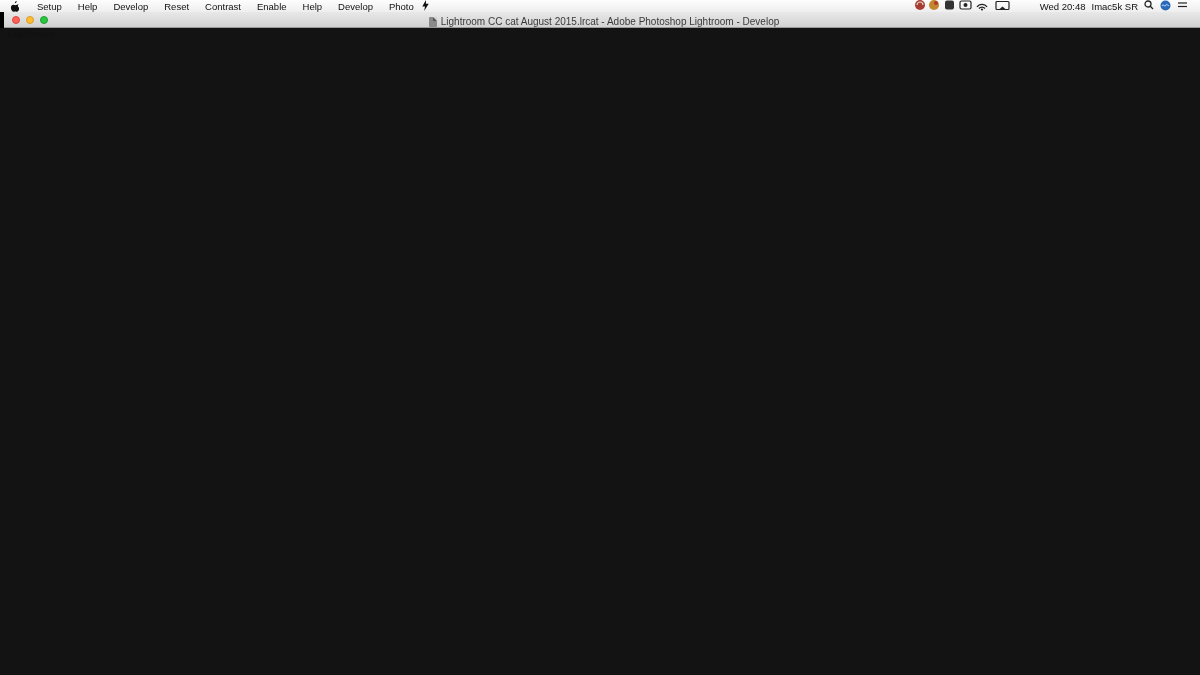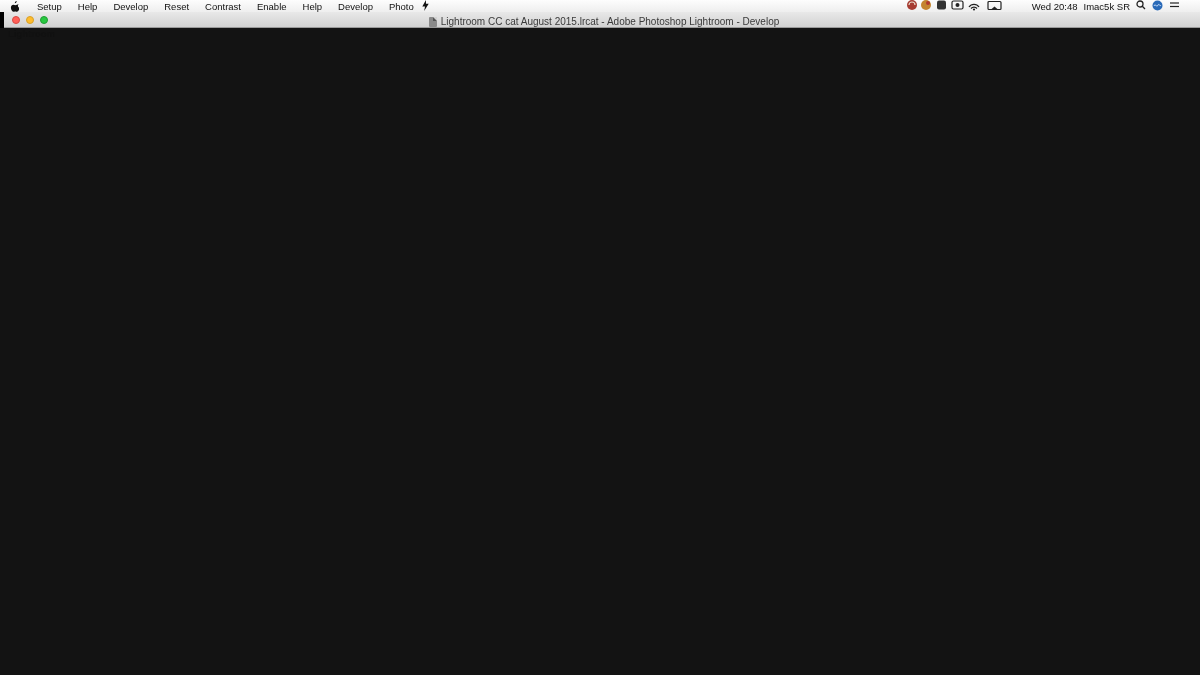--- a/index.html
+++ b/index.html
@@ -7,21 +7,21 @@
   .screen { position:relative; width:1200px; height:675px; overflow:hidden;
             font-family:"Liberation Sans", sans-serif; background:#000; -webkit-font-smoothing:antialiased; }
 
   
   .menubar { position:absolute; left:0; top:0; width:1200px; height:12px;
              background:linear-gradient(#fdfdfd,#eeeeee); display:flex; align-items:center;
              font-size:9.5px; color:#111; z-index:40; }
   .menubar .apple { margin:0 10px 0 10px; display:flex; align-items:center; }
   .menu-item { padding:0 8px; white-space:nowrap; }
   .menu-item.app { font-weight:bold; }
-  .mb-right { margin-left:auto; display:flex; align-items:center; gap:6px; padding-right:20px; }
+  .mb-right { margin-left:auto; display:flex; align-items:center; gap:6px; padding-right:12px; }
   .mb-time, .mb-dev { font-size:9.5px; color:#111; }
   .mb-ic { display:inline-block; }
 
   
   .titlebar { position:absolute; left:4px; top:12px; width:1200px; height:16px;
               background:linear-gradient(#e8e8e8,#d2d2d2); border-bottom:1px solid #9a9a9a;
               display:flex; align-items:flex-end; justify-content:center; z-index:39; }
   .traffic { position:absolute; left:8px; top:4px; display:flex; gap:6px; }
   .tl { width:8px; height:8px; border-radius:50%; }
   .tl.red{ background:#ff5f57; border:0.5px solid #d94942;}

